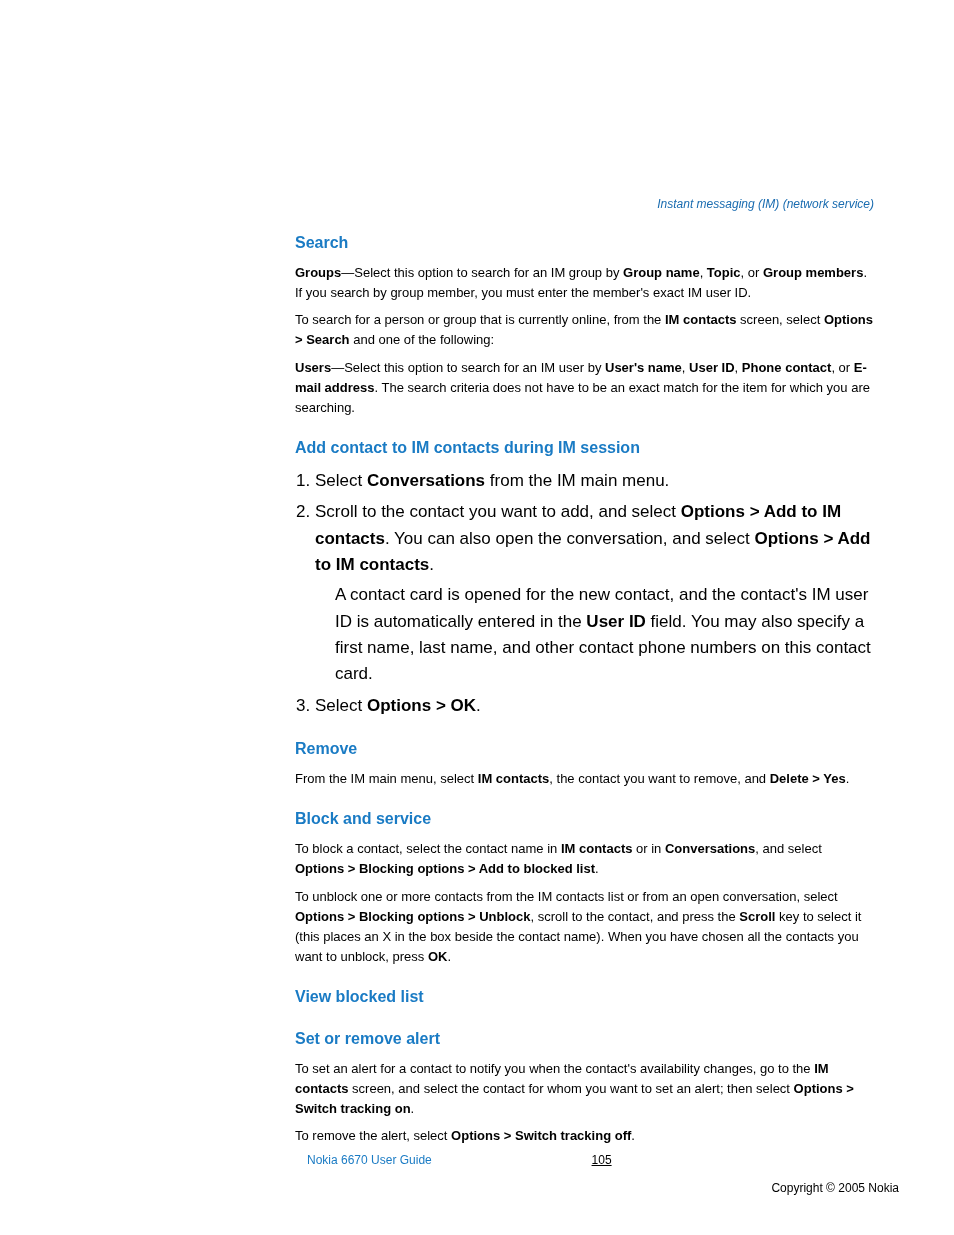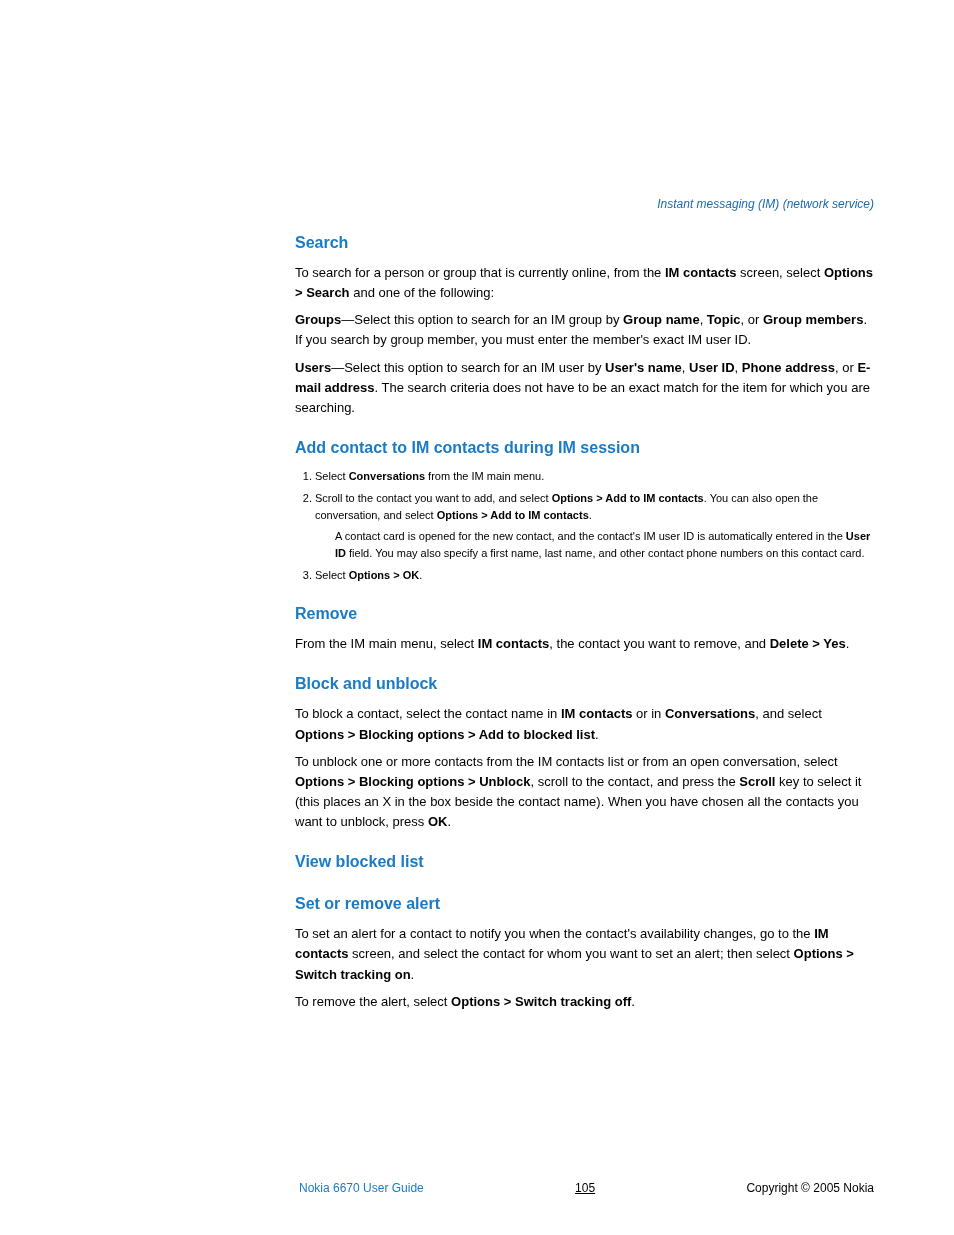--- a/index.html
+++ b/index.html
@@ -46,75 +46,76 @@
       margin-bottom: 7px;
       font-size: 13px;
       line-height: 1.55;
     }
     ol {
       margin-left: 20px;
       margin-bottom: 7px;
     }
     ol li {
       margin-bottom: 5px;
-      font-size: 11px;
+      font-size: 17px;
       line-height: 1.55;
     }
     .indent-block {
       margin-left: 20px;
       margin-top: 4px;
       margin-bottom: 4px;
     }
     .footer {
       position: absolute;
       bottom: 38px;
-      left: 4px;
+      left: 12px;
       right: 0;
-      padding: 0 80px 0 295px;
+      padding: 0 55px 0 295px;
       display: flex;
       justify-content: space-between;
       font-size: 12px;
       gap: 44px;
     }
     .footer-left {
       color: #1a7bc4;
     }
     .footer-center {
       color: #000;
       text-decoration: underline;
     }
     .footer-right {
       color: #000;
+      margin-top: 28px;
     }
     b {
       font-weight: bold;
     }
     em, i {
       font-style: italic;
     }
   </style>
 </head>
 <body>
 
 <div class="page">
   <div class="content-area">
 
     <div class="header-italic">
       <em>Instant messaging (IM) (network service)</em>
     </div>
 
     <h2 class="section-title">Search</h2>
     <p>
+      <b>Groups</b>—Select this option to search for an IM group by <b>Group name</b>, <b>Topic</b>, or <b>Group members</b>. If you search by group member, you must enter the member's exact IM user ID.
+    </p>
+    <p>
       To search for a person or group that is currently online, from the <b>IM contacts</b> screen, select <b>Options &gt; Search</b> and one of the following:
     </p>
     <p>
-      <b>Groups</b>—Select this option to search for an IM group by <b>Group name</b>, <b>Topic</b>, or <b>Group members</b>. If you search by group member, you must enter the member's exact IM user ID.
-    </p>
-    <p>
-      <b>Users</b>—Select this option to search for an IM user by <b>User's name</b>, <b>User ID</b>, <b>Phone address</b>, or <b>E-mail address</b>. The search criteria does not have to be an exact match for the item for which you are searching.
+      <b>Users</b>—Select this option to search for an IM user by <b>User's name</b>, <b>User ID</b>, <b>Phone contact</b>, or <b>E-mail address</b>. The search criteria does not have to be an exact match for the item for which you are searching.
     </p>
 
     <h2 class="section-title">Add contact to IM contacts during IM session</h2>
     <ol>
       <li>
         Select <b>Conversations</b> from the IM main menu.
       </li>
       <li>
         Scroll to the contact you want to add, and select <b>Options &gt; Add to IM contacts</b>. You can also open the conversation, and select <b>Options &gt; Add to IM contacts</b>.
         <div class="indent-block">
@@ -124,21 +125,21 @@
       <li>
         Select <b>Options &gt; OK</b>.
       </li>
     </ol>
 
     <h2 class="section-title">Remove</h2>
     <p>
       From the IM main menu, select <b>IM contacts</b>, the contact you want to remove, and <b>Delete &gt; Yes</b>.
     </p>
 
-    <h2 class="section-title">Block and unblock</h2>
+    <h2 class="section-title">Block and service</h2>
     <p>
       To block a contact, select the contact name in <b>IM contacts</b> or in <b>Conversations</b>, and select <b>Options &gt; Blocking options &gt; Add to blocked list</b>.
     </p>
     <p>
       To unblock one or more contacts from the IM contacts list or from an open conversation, select <b>Options &gt; Blocking options &gt; Unblock</b>, scroll to the contact, and press the <b>Scroll</b> key to select it (this places an X in the box beside the contact name). When you have chosen all the contacts you want to unblock, press <b>OK</b>.
     </p>
 
     <h2 class="section-title">View blocked list</h2>
 
     <h2 class="section-title">Set or remove alert</h2>

